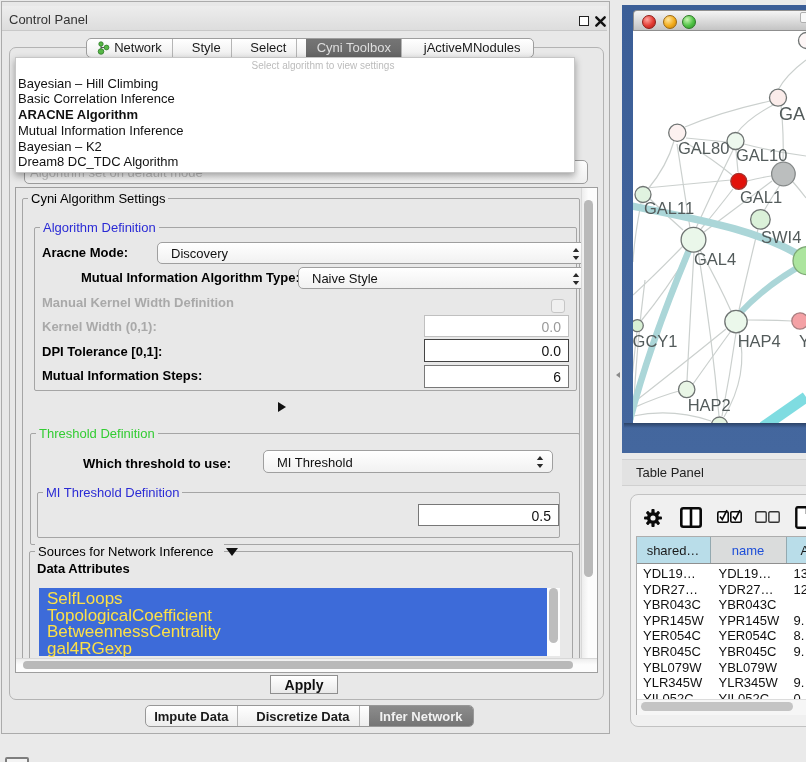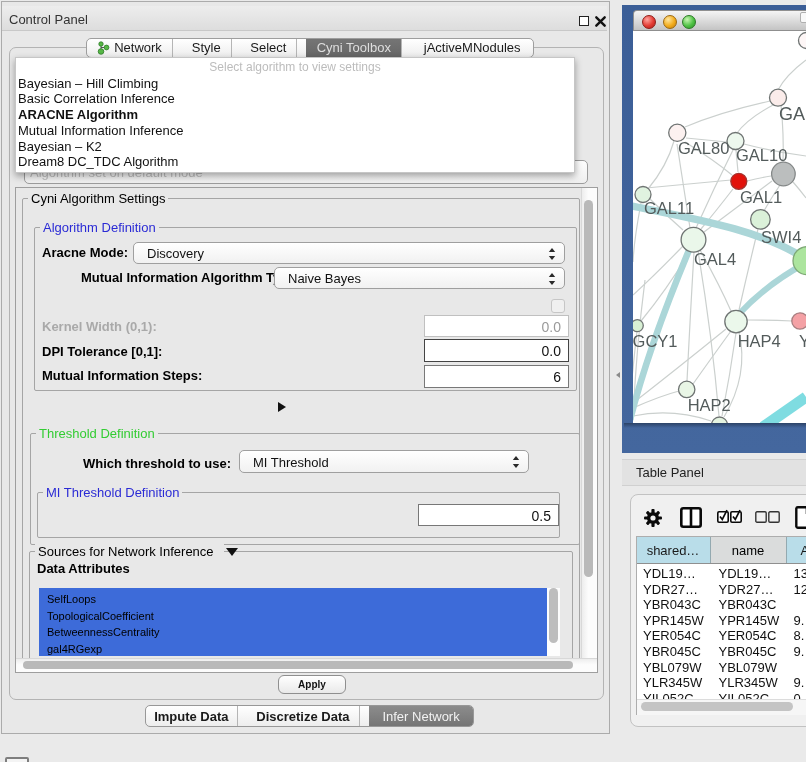--- a/index.html
+++ b/index.html
@@ -4,21 +4,21 @@
 <style>
   html,body{margin:0;padding:0;}
   body{width:806px;height:762px;position:relative;overflow:hidden;
        background:#EAEAEA;font-family:"Liberation Sans",sans-serif;}
   .abs{position:absolute;}
   .b{font-weight:bold;}
   .lab{font-size:13px;color:#000;white-space:nowrap;}
   .gray{color:#A9A9A9;}
   .combo{border:1px solid #9F9F9F;border-radius:5px;
          background:linear-gradient(#FFFFFF,#F1F1F1);
-         box-shadow:inset 0 1px 0 #fff;}
+         box-shadow:inset 0 1px 0 #fff;margin-left:24px;}
   .ctext{position:absolute;left:13px;top:3px;font-size:13px;color:#111;}
   .tf{background:#fff;font-size:14px;color:#111;text-align:right;}
   .tfv{position:absolute;right:7px;top:3px;}
   .grp{position:absolute;border:1px solid #A5A5A5;border-radius:2px;}
   .gtitle{position:absolute;top:-8px;left:5px;background:#E8E8E8;
           padding:0 3px;font-size:13px;white-space:nowrap;}
   .seg{display:flex;position:absolute;z-index:5;border:1px solid #9E9E9E;
        border-radius:5px;overflow:hidden;background:linear-gradient(#FFFFFF,#EDEDED);gap:9px;}
   .seg>div{display:flex;align-items:center;justify-content:center;
        font-size:13px;color:#1A1A1A;border-right:1px solid #B5B5B5;}
@@ -69,26 +69,27 @@
   <div class="abs lab b" style="left:26px;top:57px;">Aracne Mode:</div>
   <div class="abs combo" style="left:117px;top:54px;width:430px;height:20px;">
     <span class="ctext">Discovery</span>
     <svg style="position:absolute;right:8px;top:4.5px;" width="8" height="12" viewBox="0 0 8 12">
       <path d="M4 0 L7.2 4 L0.8 4 Z" fill="#2A2A2A"></path>
         <path d="M4 12 L7.2 8 L0.8 8 Z" fill="#2A2A2A"></path>
     </svg>
   </div>
   <div class="abs lab b" style="left:26px;top:82px;padding-left:39px;">Mutual Information Algorithm Type:</div>
   <div class="abs combo" style="left:258px;top:79px;width:289px;height:20px;">
-    <span class="ctext">Naive Bayes</span>
+    <span class="ctext">Naive Style</span>
     <svg style="position:absolute;right:8px;top:4.5px;" width="8" height="12" viewBox="0 0 8 12">
       <path d="M4 0 L7.2 4 L0.8 4 Z" fill="#2A2A2A"></path>
         <path d="M4 12 L7.2 8 L0.8 8 Z" fill="#2A2A2A"></path>
     </svg>
   </div>
+  <div class="abs lab b gray" style="left:26px;top:107px;">Manual Kernel Width Definition</div>
   <div class="abs" style="left:535px;top:111px;width:12px;height:12px;border:1px solid #C6C6C6;border-radius:3px;background:#F0F0F0;"></div>
   <div class="abs lab b gray" style="left:26px;top:131px;">Kernel Width (0,1):</div>
   <div class="abs tf" style="left:408px;top:127px;width:143px;height:20px;border:1px solid #C0C0C0;">
     <span class="tfv" style="color:#9A9A9A;">0.0</span>
     </div>
   <div class="abs lab b" style="left:26px;top:156px;">DPI Tolerance [0,1]:</div>
   <div class="abs tf" style="left:408px;top:151px;width:143px;height:21px;border:1px solid #444;">
     <span class="tfv">0.0</span>
     </div>
   <div class="abs lab b" style="left:26px;top:180px;">Mutual Information Steps:</div>
@@ -114,46 +115,46 @@
   </div>
   <div class="abs tf" style="left:402px;top:316px;width:139px;height:20px;border:1px solid #777;">
     <span class="tfv">0.5</span>
     </div>
 
   <div class="grp" style="left:13px;top:363px;width:542px;height:140px;">
     <span class="gtitle">Sources for Network Inference &nbsp;</span>
   </div>
   <div class="abs" style="left:210px;top:360px;width:0;height:0;border-left:6px solid transparent;border-right:6px solid transparent;border-top:8px solid #111;"></div>
   <div class="abs lab b" style="left:21px;top:373px;">Data Attributes</div>
-  <div class="abs" style="left:23px;top:400px;width:508px;height:68px;background:#3D6BD9;color:#000000;font-size:11px;line-height:16.5px;">
+  <div class="abs" style="left:23px;top:400px;width:508px;height:68px;background:#3D6BD9;color:#fde047;font-size:17px;line-height:16.5px;">
     <div style="margin-left:8px;margin-top:3px;">SelfLoops<br>TopologicalCoefficient<br>BetweennessCentrality<br>gal4RGexp</div>
   </div>
   <div class="abs" style="left:531px;top:400px;width:13px;height:68px;background:#FDFDFD;"></div>
   <div class="abs" style="left:533px;top:400px;width:8.5px;height:55px;background:#BDBDBD;border-radius:4.5px;"></div>
 
   <div class="abs" style="left:565px;top:0;width:16px;height:470px;background:linear-gradient(90deg,#EDEDED,#FCFCFC 40%);border-left:1px solid #D8D8D8;"></div>
   <div class="abs" style="left:568px;top:12px;width:8.5px;height:377px;background:#B9B9B9;border-radius:4.5px;"></div>
   <div class="abs" style="left:0;top:470px;width:581px;height:14px;background:linear-gradient(#EDEDED,#FCFCFC 40%);border-top:1px solid #D8D8D8;"></div>
   <div class="abs" style="left:7px;top:472.5px;width:550px;height:8.5px;background:#B9B9B9;border-radius:4.5px;"></div>
 </div>
 
-<div class="abs" style="left:278px;top:675px;width:66px;height:17px;border:1px solid #8F8F8F;border-radius:6px;background:linear-gradient(#FFFFFF,#E9E9E9);display:flex;align-items:center;justify-content:center;font-size:10px;font-weight:600;color:#111;">Apply</div>
+<div class="abs" style="left:270px;top:675px;width:66px;height:17px;border:1px solid #8F8F8F;border-radius:0;background:linear-gradient(#FFFFFF,#E9E9E9);display:flex;align-items:center;justify-content:center;font-size:14px;font-weight:600;color:#111;">Apply</div>
 
 <div class="seg" style="left:145px;top:705px;width:327px;height:20px;border-color:#989898;">
   <div style="width:96px;font-weight:600;">Impute Data</div>
   <div style="width:119px;font-weight:700;">Discretize Data</div>
-  <div style="width:110px;background:linear-gradient(#8C8C8C,#757575);color:#F2F2F2;font-weight:400;">Infer Network</div>
+  <div style="width:110px;background:linear-gradient(#8C8C8C,#757575);color:#F2F2F2;font-weight:700;">Infer Network</div>
 </div>
 
 <div class="abs" style="left:5px;top:757px;width:20px;height:12px;border:2px solid #7E7E7E;border-radius:2px;background:#F4F4F4;"></div>
 
 <div class="abs" style="left:616px;top:372px;width:0;height:0;border-top:3px solid transparent;border-bottom:3px solid transparent;border-right:4px solid #8A8A8A;"></div>
 
 <div class="abs" style="left:15px;top:57px;width:558px;height:114px;background:#FFFFFF;border:1px solid #C6C6C6;box-shadow:0 3px 7px rgba(0,0,0,0.35);z-index:30;">
-  <div style="position:absolute;left:0;top:2px;width:100%;text-align:center;font-size:12px;color:#BCBCBC;">Select algorithm to view settings</div>
+  <div style="position:absolute;left:0;top:2px;width:100%;text-align:center;font-size:10px;color:#BCBCBC;padding-left:28px;">Select algorithm to view settings</div>
   <div style="position:absolute;left:2px;top:17.5px;font-size:13px;color:#111;line-height:15.8px;">
     Bayesian – Hill Climbing<br>
     Basic Correlation Inference<br>
     <span class="b">ARACNE Algorithm</span><br>
     Mutual Information Inference<br>
     Bayesian – K2<br>
     Dream8 DC_TDC Algorithm
   </div>
 </div>
 
@@ -281,21 +282,21 @@
     <rect x="13.8" y="0.8" width="10.4" height="10.4" rx="1.2" fill="#F0F0F0" stroke="#333" stroke-width="1.4"></rect>
   </svg>
   <svg style="position:absolute;left:164px;top:11px;" width="22" height="23" viewBox="0 0 22 23">
     <path d="M1.3 2.5 A1.5 1.5 0 0 1 2.8 1.3 L12 1.3 L18 7 L18 20.5 A1.5 1.5 0 0 1 16.5 21.7 L2.8 21.7 A1.5 1.5 0 0 1 1.3 20.5 Z" fill="#fff" stroke="#0A0A0A" stroke-width="2.4" stroke-linejoin="round"></path>
     <path d="M11.5 1.5 L11.5 7.3 L17.8 7.3" fill="none" stroke="#0A0A0A" stroke-width="1.6"></path>
   </svg>
 
   <div style="position:absolute;left:4.5px;top:41px;width:181px;height:177px;border:1px solid #ADADAD;background:#fff;">
 
     <div style="position:absolute;left:0;top:0;width:73px;height:26px;background:#B9DDE9;border-right:1px solid #93A9B0;display:flex;align-items:center;justify-content:center;font-size:13px;color:#1A1A1A;">shared…</div>
-    <div style="position:absolute;left:74px;top:0;width:75px;height:26px;background:#DADCDC;border-right:1px solid #93A9B0;display:flex;align-items:center;justify-content:center;font-size:13px;color:#000000;">name</div>
+    <div style="position:absolute;left:74px;top:0;width:75px;height:26px;background:#DADCDC;border-right:1px solid #93A9B0;display:flex;align-items:center;justify-content:center;font-size:13px;color:#1d4ed8;">name</div>
     <div style="position:absolute;left:150px;top:0;width:31px;height:26px;background:#B9DDE9;font-size:13px;color:#1A1A1A;">
         <span style="position:absolute;left:14px;top:6px;">A</span>
       </div>
     <div style="position:absolute;left:0;top:26px;width:181px;height:1px;background:#8F8F8F;"></div>
 
     <div style="position:absolute;left:6.5px;top:29px;font-size:13px;color:#111;line-height:15.6px;white-space:pre;">YDL19…
 YDR27…
 YBR043C
 YPR145W
 YER054C

